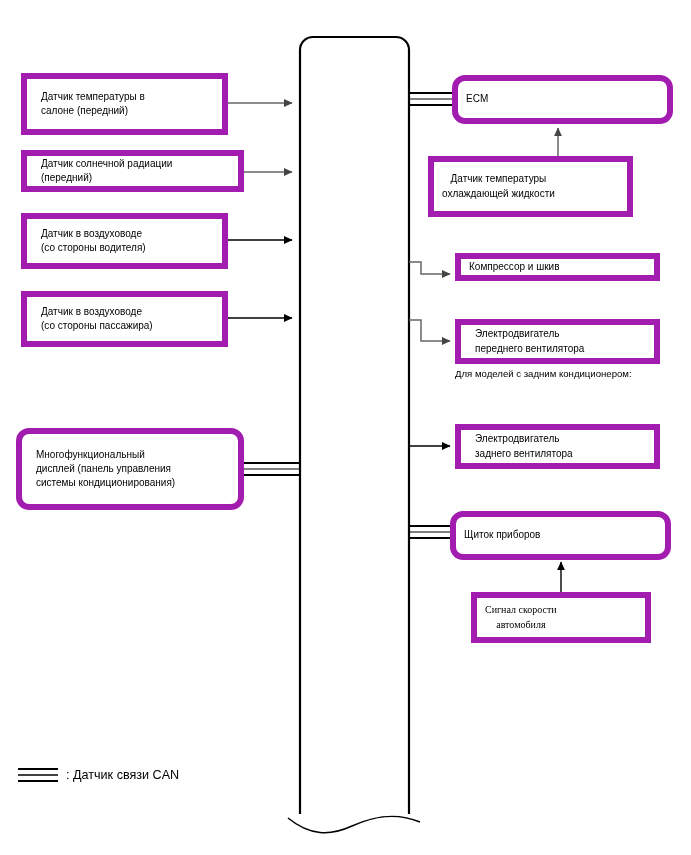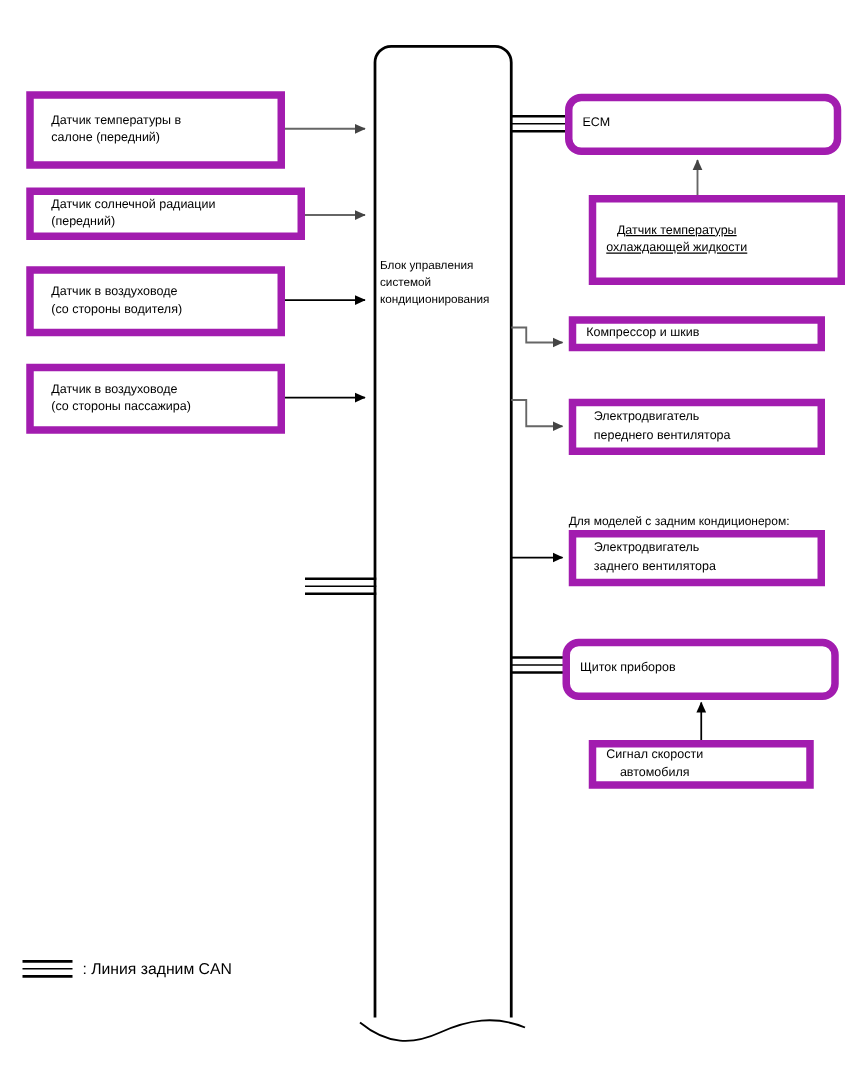--- a/index.html
+++ b/index.html
@@ -154,23 +154,20 @@
       <line x1="561" y1="592" x2="561" y2="562" stroke="#000000" stroke-width="1.4" marker-end="url(#ahb)"></line>
     </g>
 
     <g>
       <line x1="18" y1="769" x2="58" y2="769" stroke="#000000" stroke-width="2.2"></line>
       <line x1="18" y1="775" x2="58" y2="775" stroke="#000000" stroke-width="1.3"></line>
       <line x1="18" y1="781" x2="58" y2="781" stroke="#000000" stroke-width="2.2"></line>
     </g>
   </svg>
 
-  <div class="column-label" style="left:304px; top:205px; width:100px;">Блок управления
-системой
-кондиционирования</div>
 
   <div class="node al-left" style="left:21px; top:73px; width:207px; height:62px;">
     <span class="lbl">Датчик температуры в
 салоне (передний)</span>
   </div>
 
   <div class="node al-left" style="left:21px; top:150px; width:223px; height:42px;">
     <span class="lbl">Датчик солнечной радиации
 (передний)</span>
   </div>
@@ -178,50 +175,55 @@
   <div class="node al-left" style="left:21px; top:213px; width:207px; height:56px;">
     <span class="lbl">Датчик в воздуховоде
 (со стороны водителя)</span>
   </div>
 
   <div class="node al-left" style="left:21px; top:291px; width:207px; height:56px;">
     <span class="lbl">Датчик в воздуховоде
 (со стороны пассажира)</span>
   </div>
 
+  <div class="node rounded al-left" style="left:16px; top:428px; width:228px; height:82px;">
+    <span class="lbl">Многофункциональный
+дисплей (панель управления
+системы кондиционирования)</span>
+  </div>
 
   <div class="node rounded al-center" style="left:452px; top:75px; width:221px; height:49px;">
     <span class="lbl">ECM</span>
   </div>
 
-  <div class="node al-center" style="left:471px; top:156px; width:205px; height:72px;text-decoration:underline;">
+  <div class="node al-center" style="left:428px; top:156px; width:205px; height:61px;">
     <span class="lbl">Датчик температуры
 охлаждающей жидкости</span>
   </div>
 
   <div class="node al-center" style="left:455px; top:253px; width:205px; height:28px;">
     <span class="lbl">Компрессор и шкив</span>
   </div>
 
   <div class="node al-left" style="left:455px; top:319px; width:205px; height:45px;">
     <span class="lbl">Электродвигатель
 переднего вентилятора</span>
   </div>
 
-  <div class="note" style="left:455px; top:412px;">Для моделей с задним кондиционером:</div>
+  <div class="note" style="left:455px; top:368px;">Для моделей с задним кондиционером:</div>
 
   <div class="node al-left" style="left:455px; top:424px; width:205px; height:45px;">
     <span class="lbl">Электродвигатель
 заднего вентилятора</span>
   </div>
 
   <div class="node rounded al-center" style="left:450px; top:511px; width:221px; height:49px;">
     <span class="lbl">Щиток приборов</span>
   </div>
 
-  <div class="node al-center" style="left:471px; top:592px; width:180px; height:39px;">
+  <div class="node al-center" style="left:471px; top:592px; width:180px; height:51px;font-family:Liberation Serif, serif;">
     <span class="lbl">Сигнал скорости
 автомобиля</span>
   </div>
 
-  <div class="legend-text" style="left:66px; top:767px;">: Линия задним CAN</div>
+  <div class="legend-text" style="left:66px; top:767px;">: Датчик связи CAN</div>
 
 </div>
 
 </body></html>

